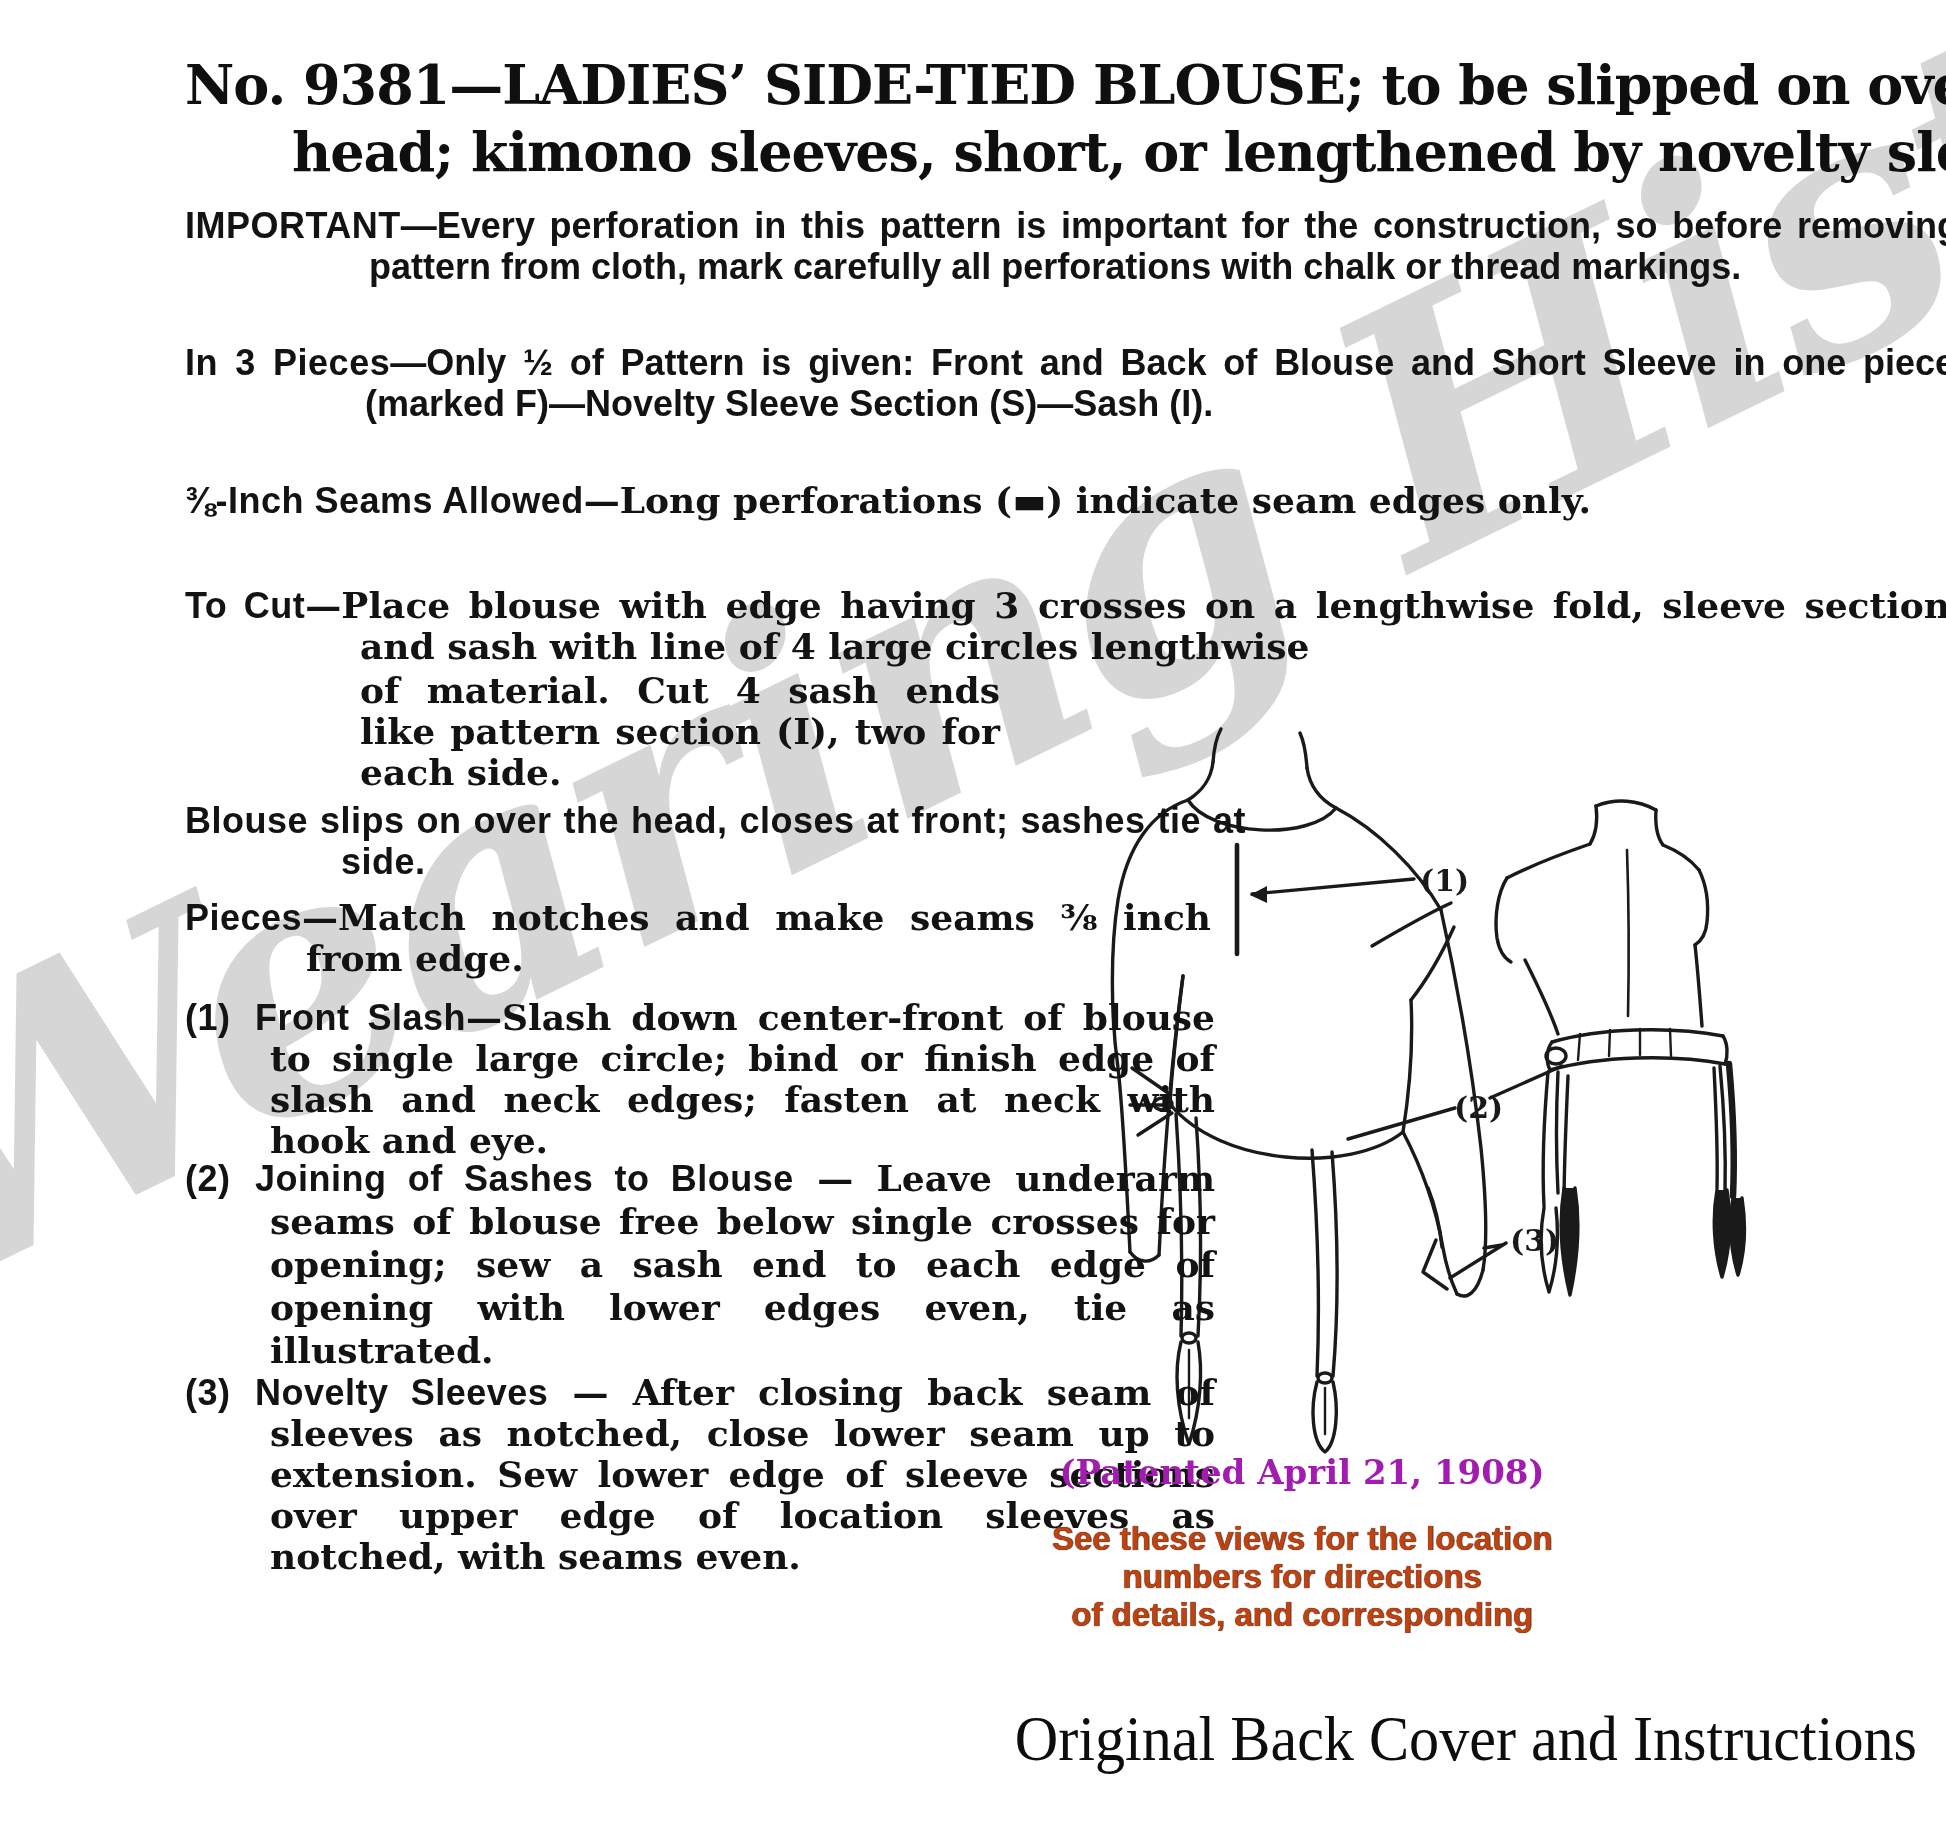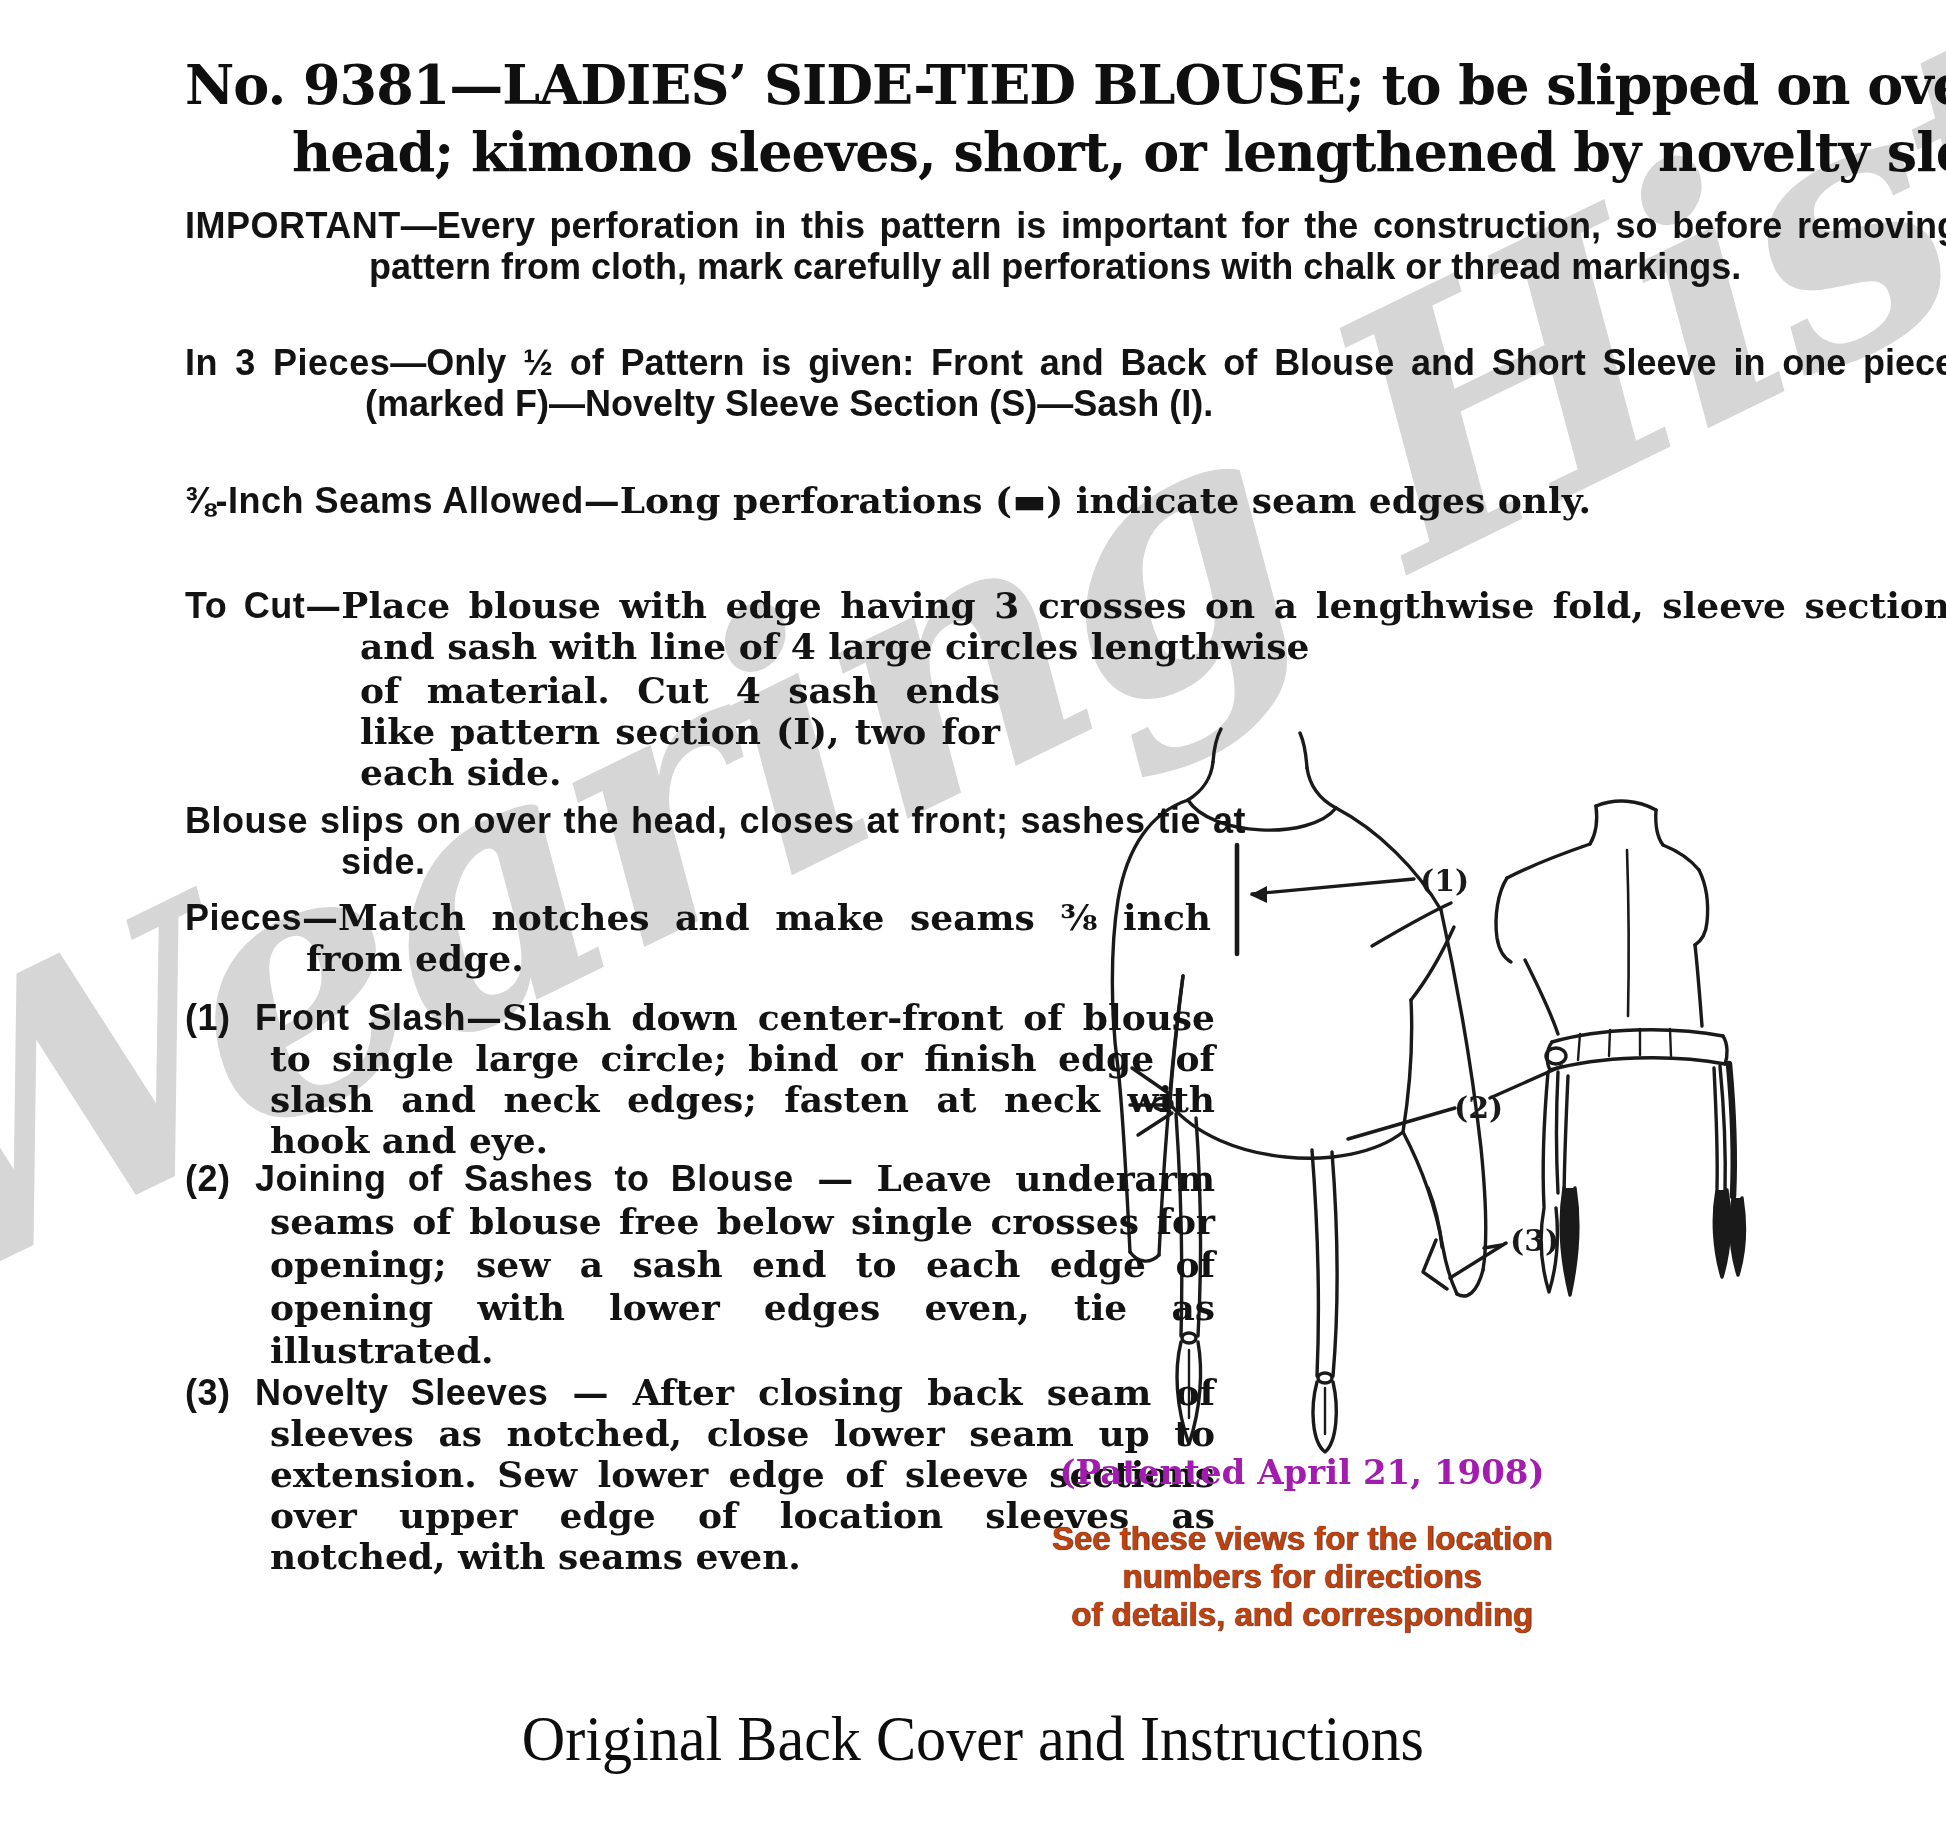--- a/index.html
+++ b/index.html
@@ -47,21 +47,21 @@
     position:absolute;left:1002px;top:1452px;width:600px;text-align:center;
     font-family:"DejaVu Serif", serif;font-weight:bold;font-size:34px;color:#a21caf;
   }
   .views-note{
     position:absolute;left:1012px;top:1520px;width:580px;text-align:center;
     font-family:"Liberation Sans", sans-serif;font-weight:bold;font-size:33px;line-height:38px;
     color:#c2410c;text-shadow:0 0 1px #0c0c0c, 1px 0 0 rgba(10,10,10,.55);
   }
   
   .footer-caption{
-    position:absolute;left:0;top:1702px;width:1946px;text-align:center;
+    position:absolute;left:0;top:1702px;width:1946px;text-align:right;
     font-family:"Liberation Serif", serif;font-size:64px;color:#0d0d0d;
   }
   .footer-caption .squeeze{display:inline-block;transform:scaleX(0.94);}
   svg text{font-family:"DejaVu Serif", serif;font-weight:bold;font-size:30px;fill:#1a1a1a;}
 </style>
 </head>
 <body>
 
 <div class="watermark">Wearing History</div>
 

